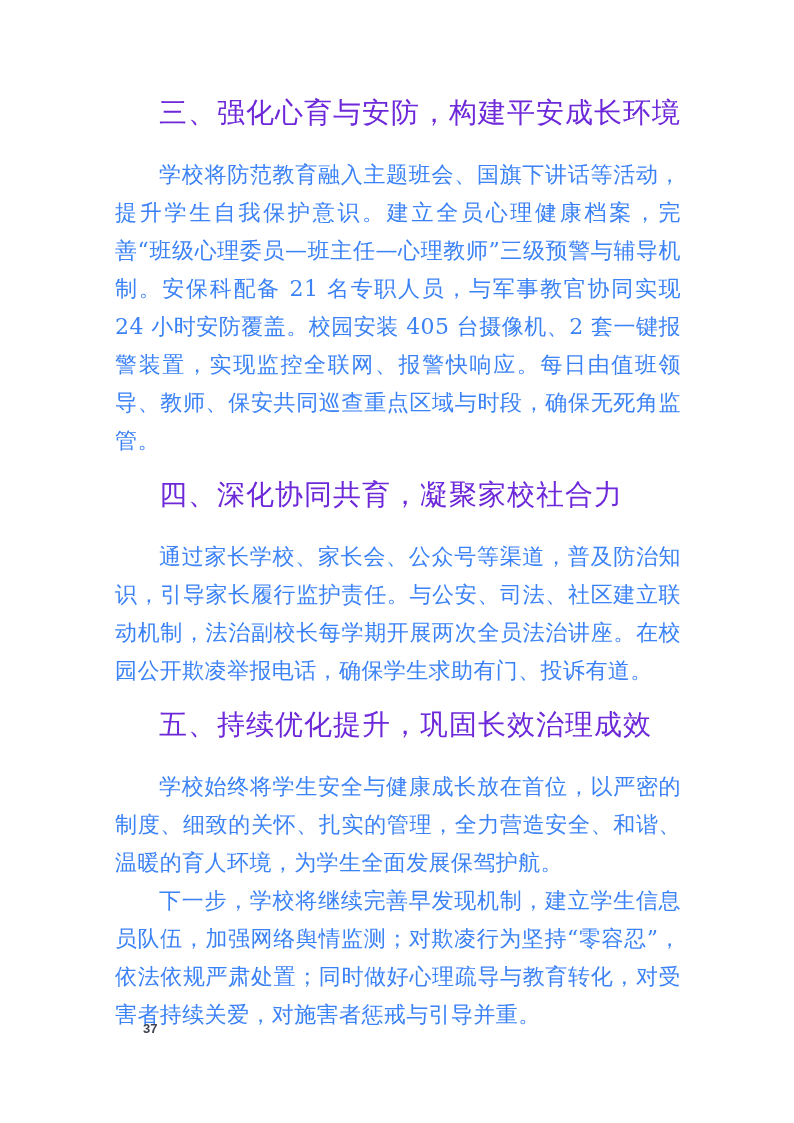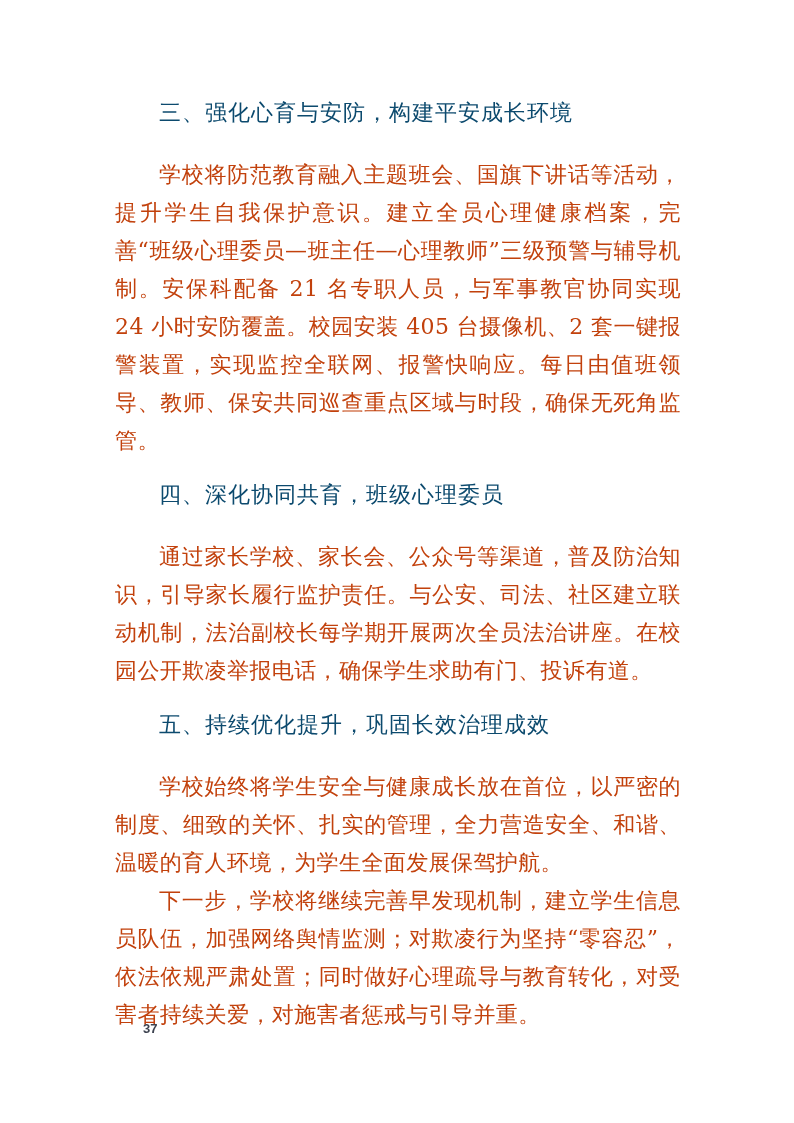--- a/index.html
+++ b/index.html
@@ -15,36 +15,36 @@
     overflow: hidden;
     font-family: "DejaVu Serif", "Liberation Serif", serif;
   }
   .content {
     position: absolute;
     left: 115px;
     top: 94px;
     width: 566px;
   }
   .doc-heading {
-    font-size: 22px;
+    font-size: 28px;
     line-height: 38px;
     font-weight: normal;
-    color: #0c4a6e;
+    color: #6d28d9;
     text-indent: 44px;
     letter-spacing: 1px;
     margin: 16px 0 24px 0;
     white-space: nowrap;
   }
   .doc-section:first-child .doc-heading {
     margin-top: 0;
   }
   .doc-para {
     font-size: 22px;
     line-height: 38px;
-    color: #c2410c;
+    color: #3b82f6;
     text-align: justify;
     text-align-last: left;
     text-indent: 44px;
     letter-spacing: 0.4px;
     margin: 0;
   }
   .page-number {
     position: absolute;
     left: 143px;
     top: 1021px;
@@ -57,21 +57,21 @@
 </head>
 <body>
 
 <div class="page">
   <main class="content" id="doc-content">
       <section class="doc-section">
         <h2 class="doc-heading">三、强化心育与安防，构建平安成长环境</h2>
         <p class="doc-para">学校将防范教育融入主题班会、国旗下讲话等活动，提升学生自我保护意识。建立全员心理健康档案，完善“班级心理委员—班主任—心理教师”三级预警与辅导机制。安保科配备 21 名专职人员，与军事教官协同实现 24 小时安防覆盖。校园安装 405 台摄像机、2 套一键报警装置，实现监控全联网、报警快响应。每日由值班领导、教师、保安共同巡查重点区域与时段，确保无死角监管。</p>
       </section>
       <section class="doc-section">
-        <h2 class="doc-heading">四、深化协同共育，班级心理委员</h2>
+        <h2 class="doc-heading">四、深化协同共育，凝聚家校社合力</h2>
         <p class="doc-para">通过家长学校、家长会、公众号等渠道，普及防治知识，引导家长履行监护责任。与公安、司法、社区建立联动机制，法治副校长每学期开展两次全员法治讲座。在校园公开欺凌举报电话，确保学生求助有门、投诉有道。</p>
       </section>
       <section class="doc-section">
         <h2 class="doc-heading">五、持续优化提升，巩固长效治理成效</h2>
         <p class="doc-para">学校始终将学生安全与健康成长放在首位，以严密的制度、细致的关怀、扎实的管理，全力营造安全、和谐、温暖的育人环境，为学生全面发展保驾护航。</p>
         <p class="doc-para">下一步，学校将继续完善早发现机制，建立学生信息员队伍，加强网络舆情监测；对欺凌行为坚持“零容忍”，依法依规严肃处置；同时做好心理疏导与教育转化，对受害者持续关爱，对施害者惩戒与引导并重。</p>
       </section>
     </main>
   <div class="page-number">37</div>
 </div>

